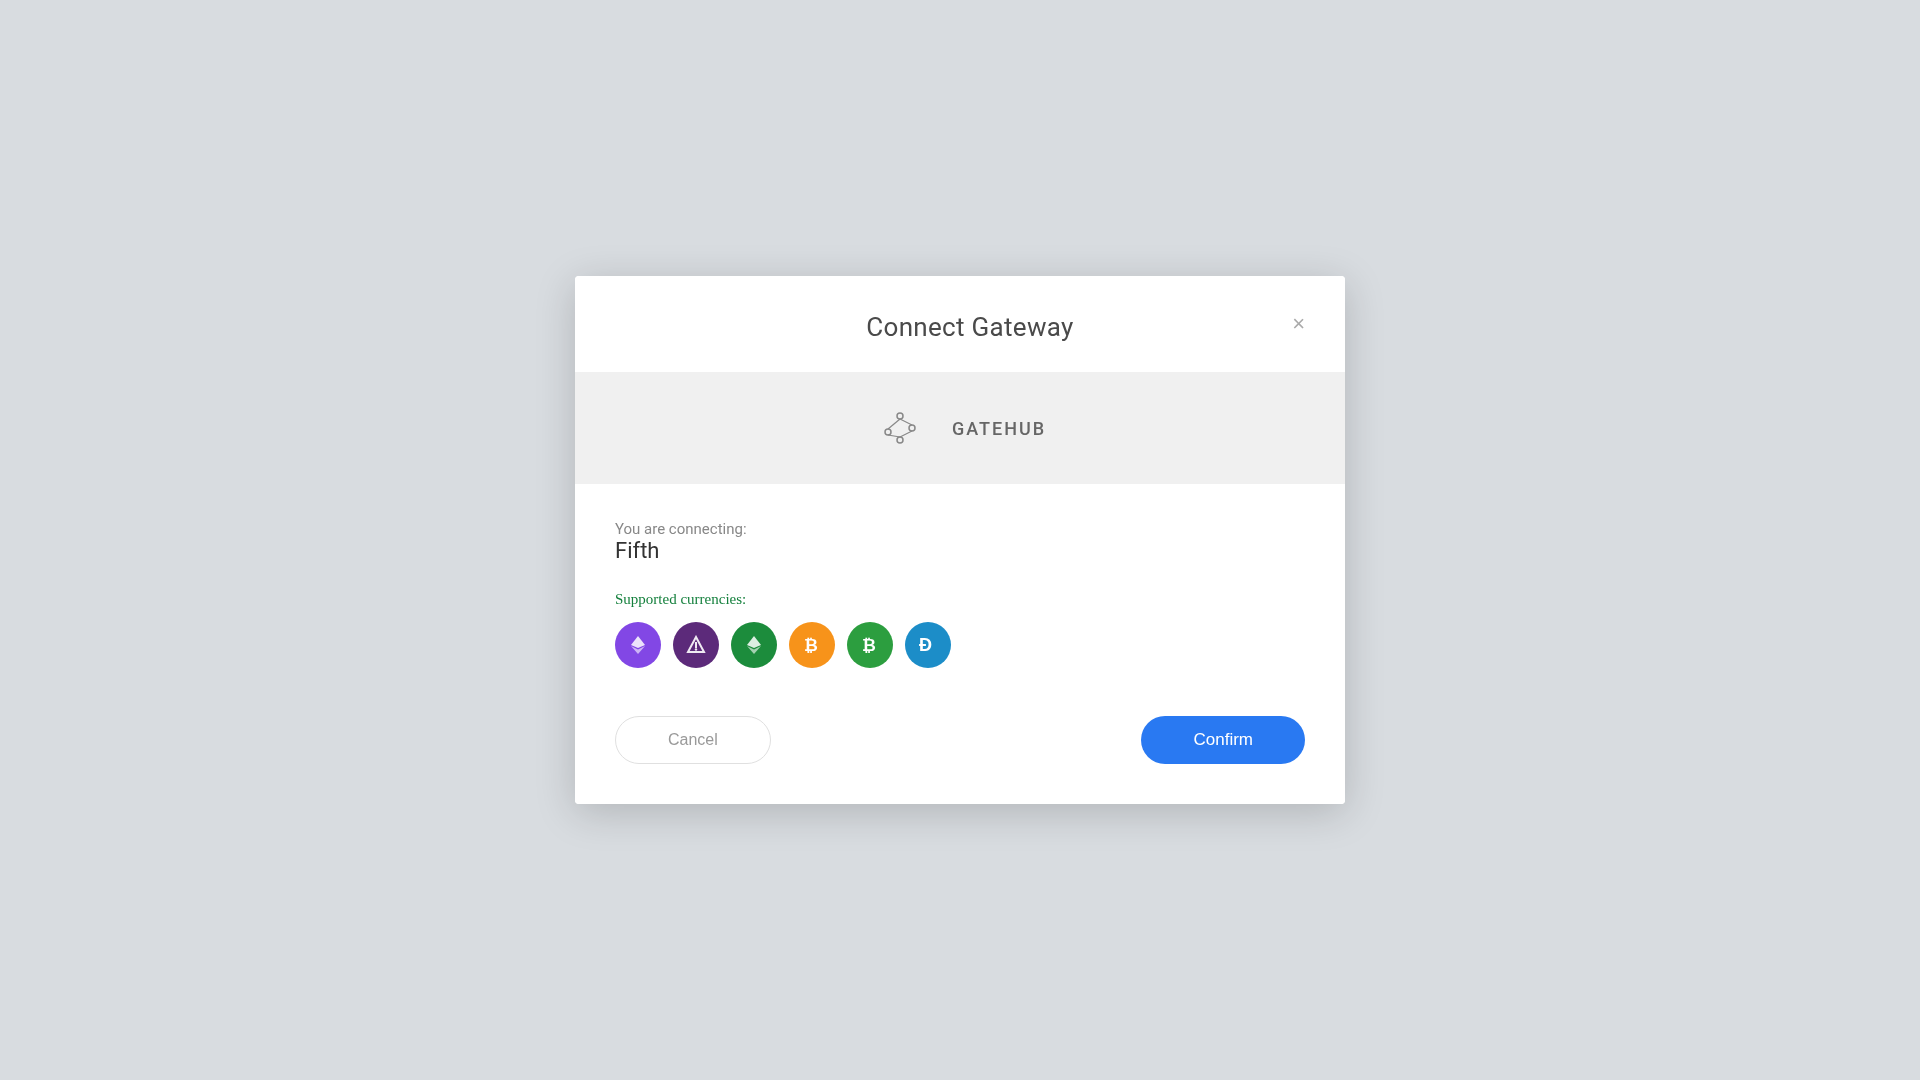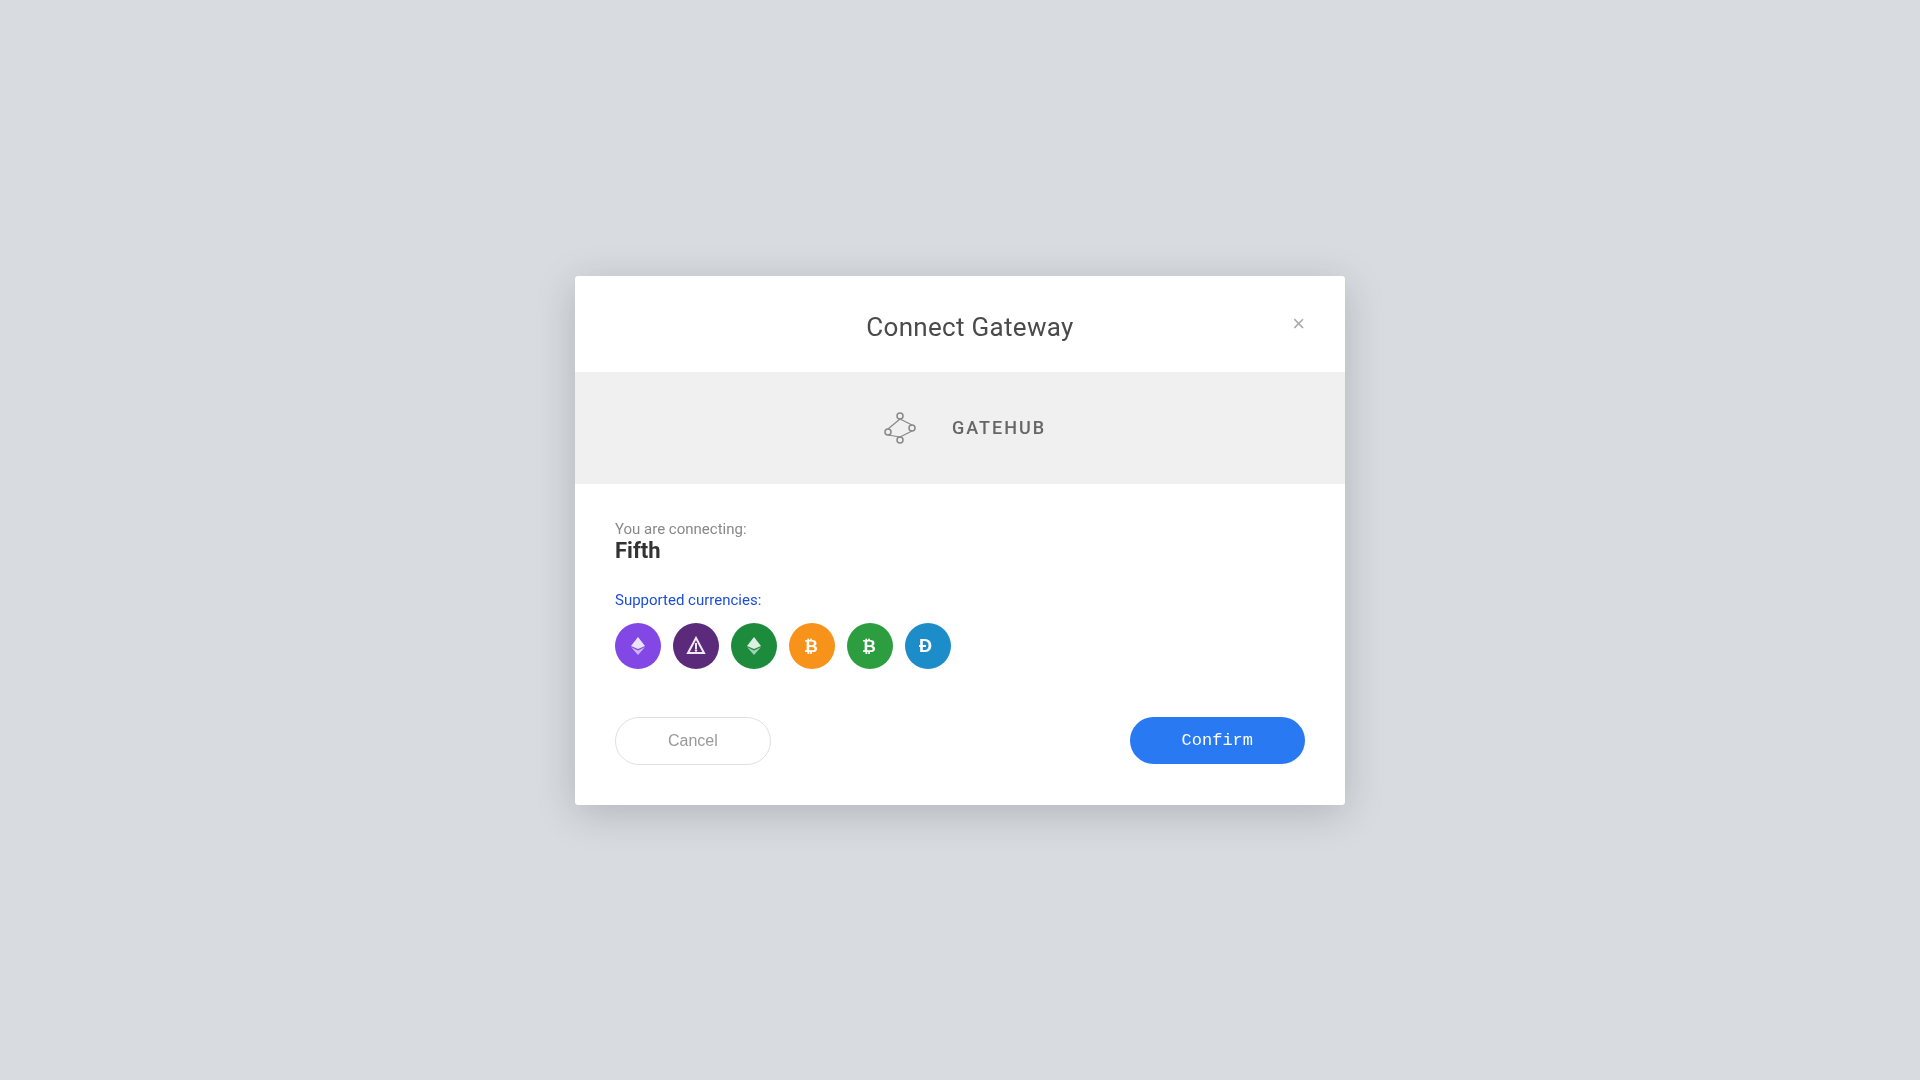--- a/index.html
+++ b/index.html
@@ -89,29 +89,30 @@
       padding: 36px 40px 40px 40px;
     }
 
     .connecting-label {
       font-size: 15px;
       color: #888888;
     }
 
     .connecting-name {
       font-size: 22px;
-      font-weight: 700;
+      font-weight: 400;
       color: #333333;
       margin-bottom: 28px;
     }
 
     .currencies-label {
       font-size: 15px;
-      color: #1d4ed8;
+      color: #15803d;
       margin-bottom: 14px;
+      font-family: Liberation Serif, serif;
     }
 
     .currency-icons {
       display: flex;
       gap: 12px;
       margin-bottom: 48px;
     }
 
     .currency-icon {
       width: 46px;
@@ -153,21 +154,20 @@
     .confirm-btn {
       background: #2979f2;
       border: none;
       border-radius: 50px;
       padding: 14px 52px;
       font-size: 17px;
       color: #ffffff;
       cursor: pointer;
       font-weight: 500;
       transition: background 0.15s;
-      font-family: Liberation Mono, monospace;
     }
   </style>
 </head>
 <body>
 
 <div class="modal-wrapper">
 
   <div class="modal-header">
     <h2 class="modal-title">Connect Gateway</h2>
     <button class="close-btn">×</button>

